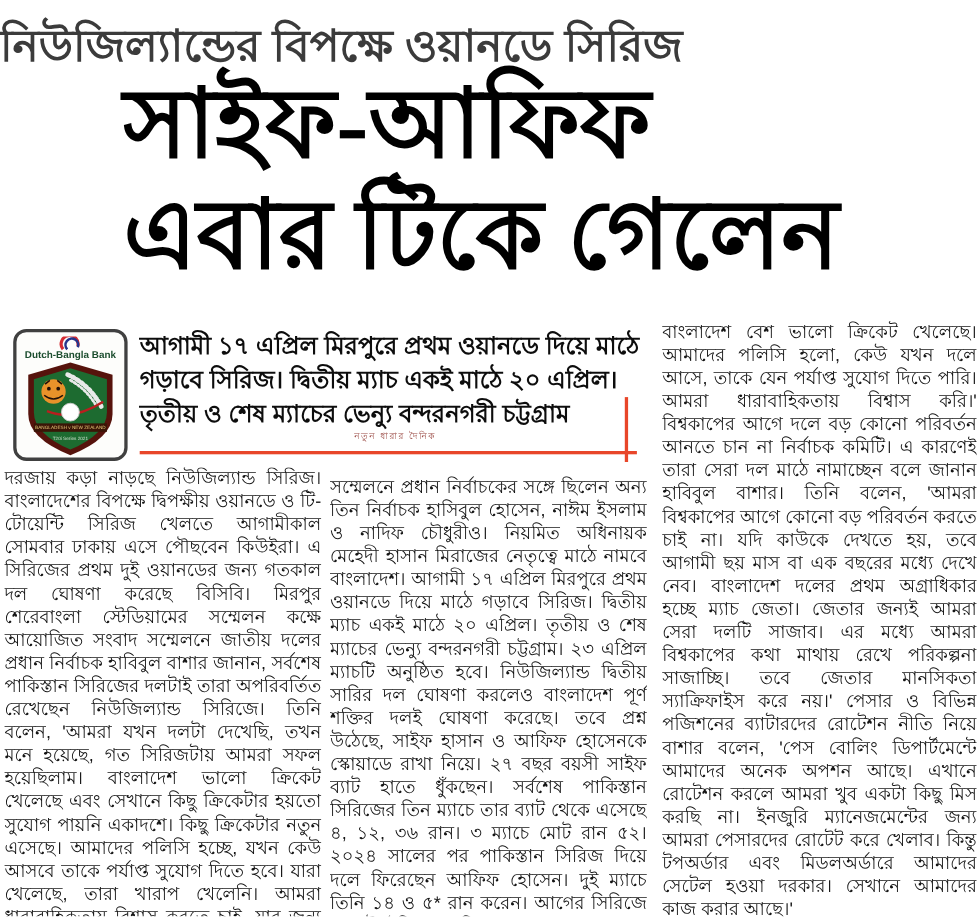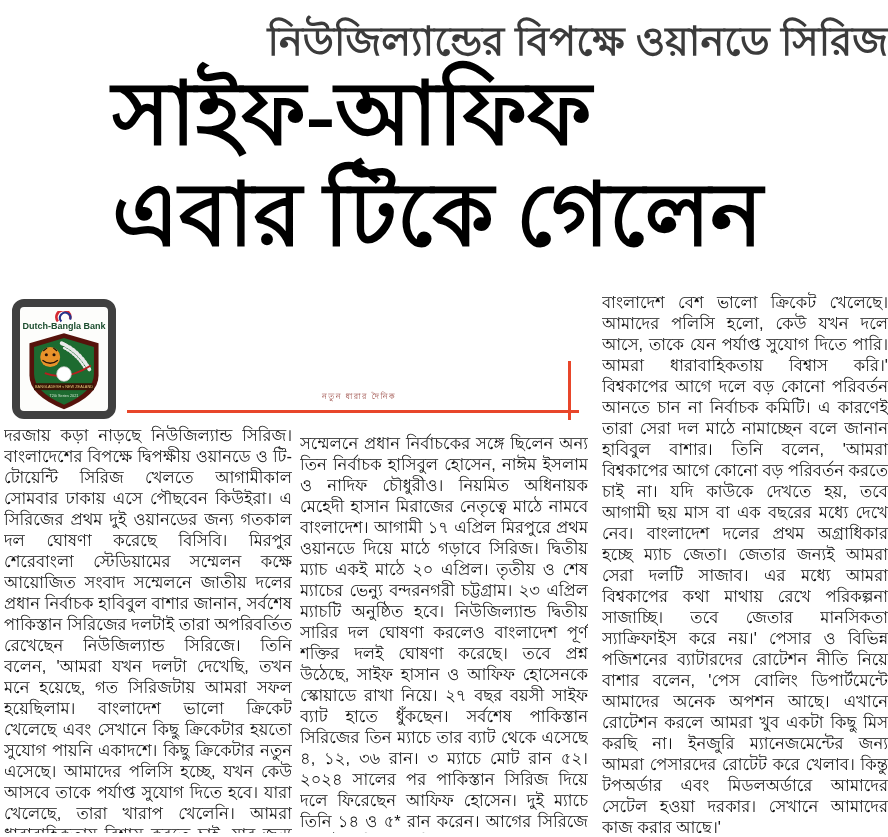--- a/index.html
+++ b/index.html
@@ -1,38 +1,38 @@
 <!DOCTYPE html>
 <html><head>
 <meta charset="utf-8">
 <style>
   html,body{margin:0;padding:0;background:#ffffff;}
   #page{position:relative;width:888px;height:837px;background:#ffffff;overflow:hidden;
         font-family:"Liberation Sans","DejaVu Sans",sans-serif;color:#111;}
 
-  .kicker{position:absolute;top:10px;left:0;width:888px;text-align:right;
+  .kicker{position:absolute;top:10px;left:0;width:888px;text-align:left;
           font-size:40px;font-weight:700;color:#3b3b3b;letter-spacing:0px;}
 
   .headline{position:absolute;top:64px;left:112px;width:700px;
             font-family:"Liberation Serif","DejaVu Serif",serif;
             font-weight:700;color:#000;font-size:88px;line-height:1.15;}
 
   
   .logo-card{position:absolute;left:12px;top:299px;width:104px;height:120px;
-             border:8px solid #404040;border-radius:12px;background:#fdfdfb;
+             border:3px solid #404040;border-radius:12px;background:#fdfdfb;
              display:flex;flex-direction:column;align-items:center;padding-top:4px;box-sizing:border-box;}
   .bank-name{font-size:9px;font-weight:700;color:#1b4d2e;margin-top:-2px;white-space:nowrap;}
 
   .lede{position:absolute;left:127px;top:299px;width:462px;
         font-size:22px;line-height:1.42;font-weight:600;color:#0d0d0d;}
 
   .red-rule{position:absolute;left:127px;top:410px;width:452px;height:3px;background:#e8462a;}
   .red-tick{position:absolute;left:568px;top:361px;width:3px;height:59px;background:#e8462a;}
 
-  .watermark{position:absolute;left:296px;top:393px;z-index:5;pointer-events:none;line-height:1;font-family:Liberation Serif, serif;}
+  .watermark{position:absolute;left:296px;top:393px;z-index:5;pointer-events:none;line-height:1;}
   .wm-tagline{font-size:8px;color:#9b4b45;letter-spacing:1.5px;margin:0 0 1px 26px;}
   .wm-main{font-size:43px;font-weight:700;white-space:nowrap;}
   .wm-green{color:rgba(128,200,158,0.85);}
   .wm-red{color:rgba(243,88,96,0.85);}
 
   .col{position:absolute;font-size:16.4px;line-height:1.28;text-align:justify;
        color:#141414;overflow:hidden;}
   .col-left{left:4px;top:425px;width:288px;height:408px;}
   .col-mid{left:300px;top:433px;width:288px;height:400px;}
   .col-right{left:602px;top:292px;width:286px;height:541px;}
@@ -73,20 +73,21 @@
         <path d="M50 22 Q68 32 78 50" stroke-width="3" stroke-dasharray="2 2.5"></path>
       </g>
       <path d="M25 55 Q52 66 85 45" stroke="#b81f1f" stroke-width="2.5" fill="none"></path>
       <circle cx="50" cy="56" r="9.5" fill="#ffffff" stroke="#cccccc"></circle>
       <rect x="11" y="68" width="78" height="9" fill="#3a1506"></rect>
       <text x="50" y="74.5" font-size="5" fill="#e8c87a" text-anchor="middle">BANGLADESH v NEW ZEALAND</text>
       <text x="50" y="86" font-size="5" fill="#cfe2cf" text-anchor="middle">T20i Series 2021</text>
     </svg>
   </div>
 
+  <div class="lede">আগামী ১৭ এপ্রিল মিরপুরে প্রথম ওয়ানডে দিয়ে মাঠে গড়াবে সিরিজ। দ্বিতীয় ম্যাচ একই মাঠে ২০ এপ্রিল। তৃতীয় ও শেষ ম্যাচের ভেন্যু বন্দরনগরী চট্টগ্রাম</div>
 
   <div class="red-rule"></div>
   <div class="red-tick"></div>
 
   <div class="watermark">
     <div class="wm-tagline">নতুন ধারার দৈনিক</div>
   </div>
 
   <div class="col col-left">
     <p>দরজায় কড়া নাড়ছে নিউজিল্যান্ড সিরিজ। বাংলাদেশের বিপক্ষে দ্বিপক্ষীয় ওয়ানডে ও টি-টোয়েন্টি সিরিজ খেলতে আগামীকাল সোমবার ঢাকায় এসে পৌছবেন কিউইরা। এ সিরিজের প্রথম দুই ওয়ানডের জন্য গতকাল দল ঘোষণা করেছে বিসিবি। মিরপুর শেরেবাংলা স্টেডিয়ামের সম্মেলন কক্ষে আয়োজিত সংবাদ সম্মেলনে জাতীয় দলের প্রধান নির্বাচক হাবিবুল বাশার জানান, সর্বশেষ পাকিস্তান সিরিজের দলটাই তারা অপরিবর্তিত রেখেছেন নিউজিল্যান্ড সিরিজে। তিনি বলেন, 'আমরা যখন দলটা দেখেছি, তখন মনে হয়েছে, গত সিরিজটায় আমরা সফল হয়েছিলাম। বাংলাদেশ ভালো ক্রিকেট খেলেছে এবং সেখানে কিছু ক্রিকেটার হয়তো সুযোগ পায়নি একাদশে। কিছু ক্রিকেটার নতুন এসেছে। আমাদের পলিসি হচ্ছে, যখন কেউ আসবে তাকে পর্যাপ্ত সুযোগ দিতে হবে। যারা খেলেছে, তারা খারাপ খেলেনি। আমরা ধারাবাহিকতায় বিশ্বাস করতে চাই, যার জন্য আমরা এই সিরিজে দলে বদল আনিনি।' বাশারের নেতৃত্বাধীন নতুন নির্বাচক প্যানেলের গড়া প্রথম দল এটিই। সংবাদ</p>

